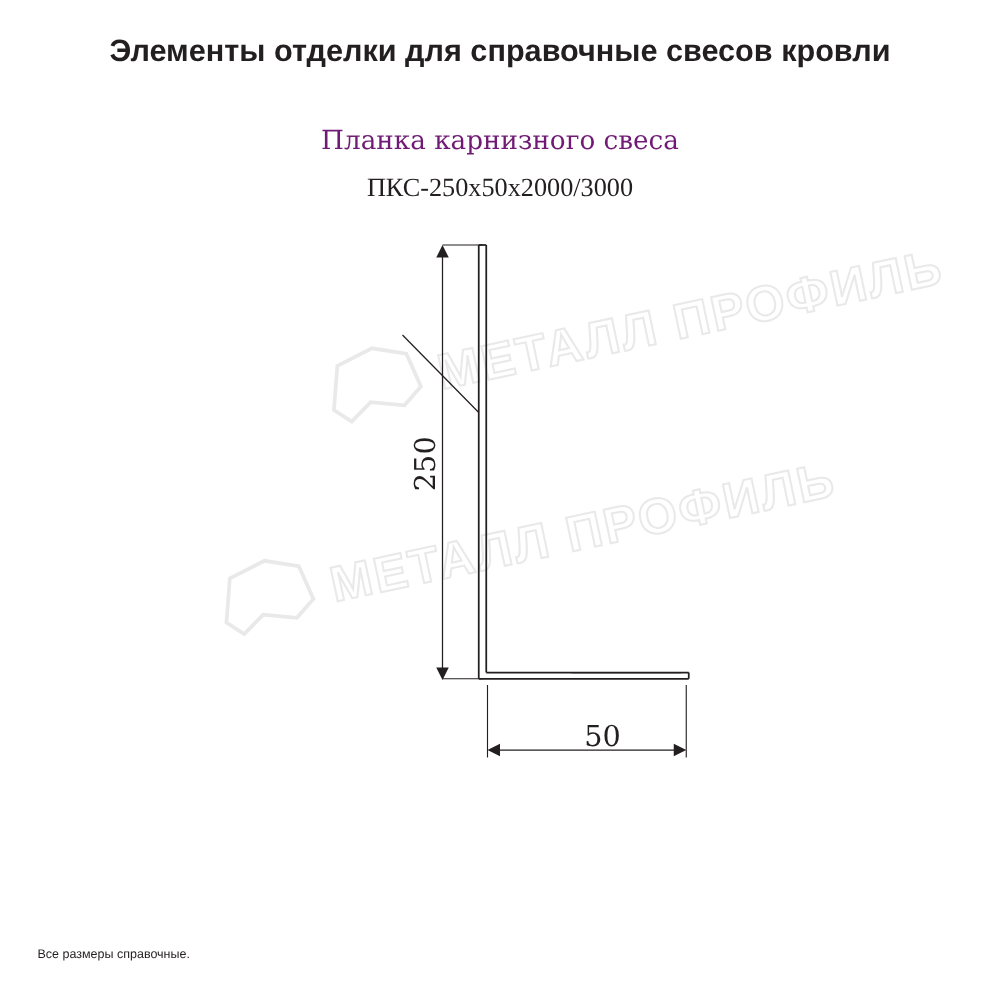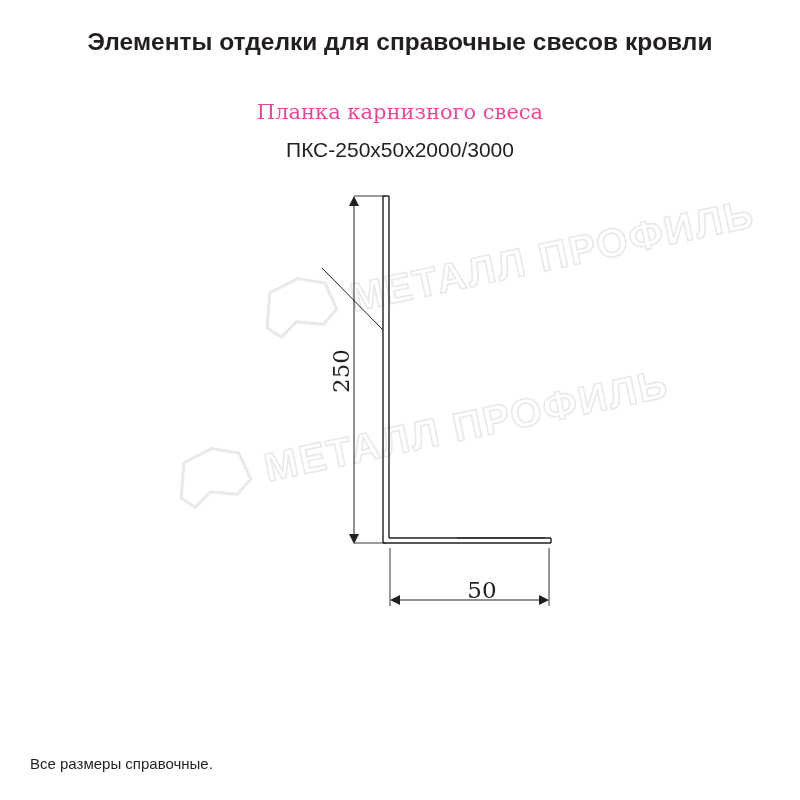--- a/index.html
+++ b/index.html
@@ -32,44 +32,44 @@
     color: #231f20;
   }
   .subtitle {
     position: absolute;
     top: 100px;
     left: 0;
     width: 800px;
     text-align: center;
     font-family: "DejaVu Serif", serif;
     font-size: 21px;
-    color: #ec4899;
+    color: #701a75;
   }
   .subtitle2 {
     position: absolute;
     top: 138px;
     left: 0;
     width: 800px;
     text-align: center;
-    font-family: Liberation Sans, sans-serif;
+    font-family: Liberation Serif, serif;
     font-size: 21px;
     color: #231f20;
   }
   .drawing {
     position: absolute;
     top: 0;
     left: 0;
     width: 800px;
     height: 800px;
   }
   .footer {
     position: absolute;
     left: 30px;
     bottom: 26px;
-    font-size: 15px;
+    font-size: 10px;
     line-height: 21px;
     color: #231f20;
   }
   .footer div {
     white-space: nowrap;
   }
   .label-face {
     position: absolute;
     font-family: "DejaVu Serif", serif;
     font-size: 15.5px;

